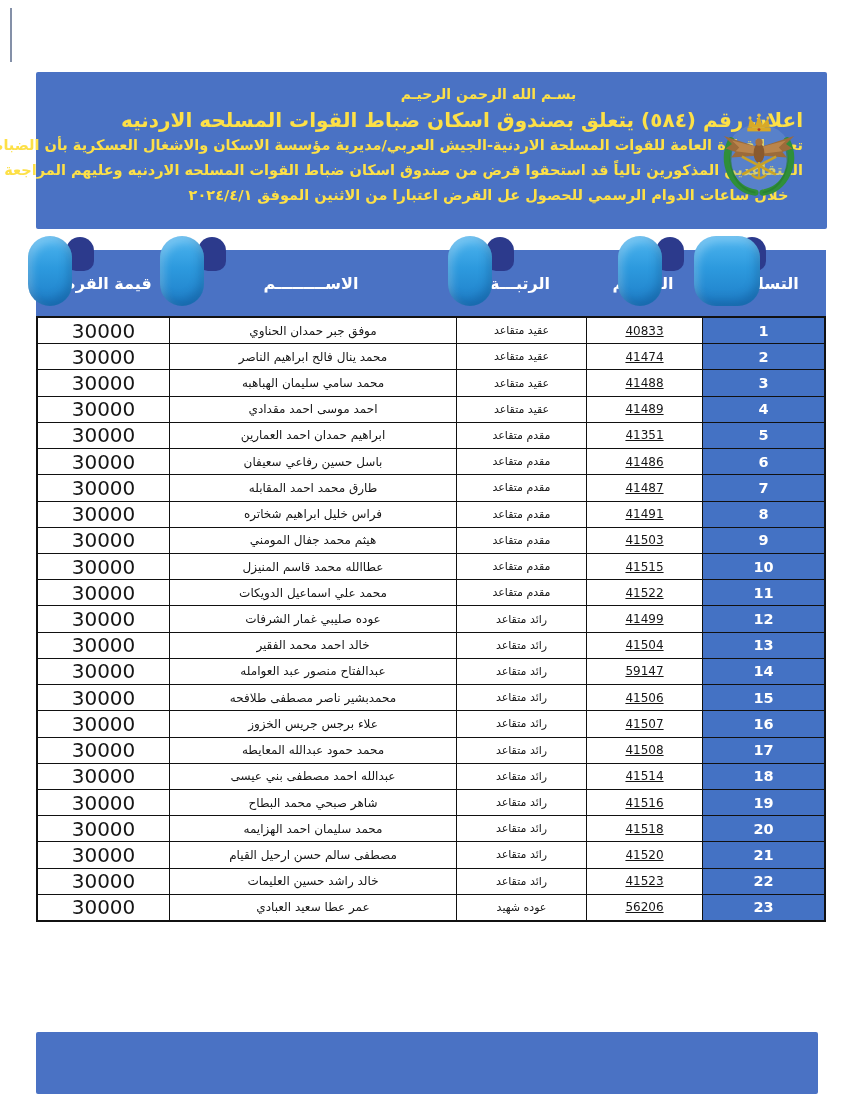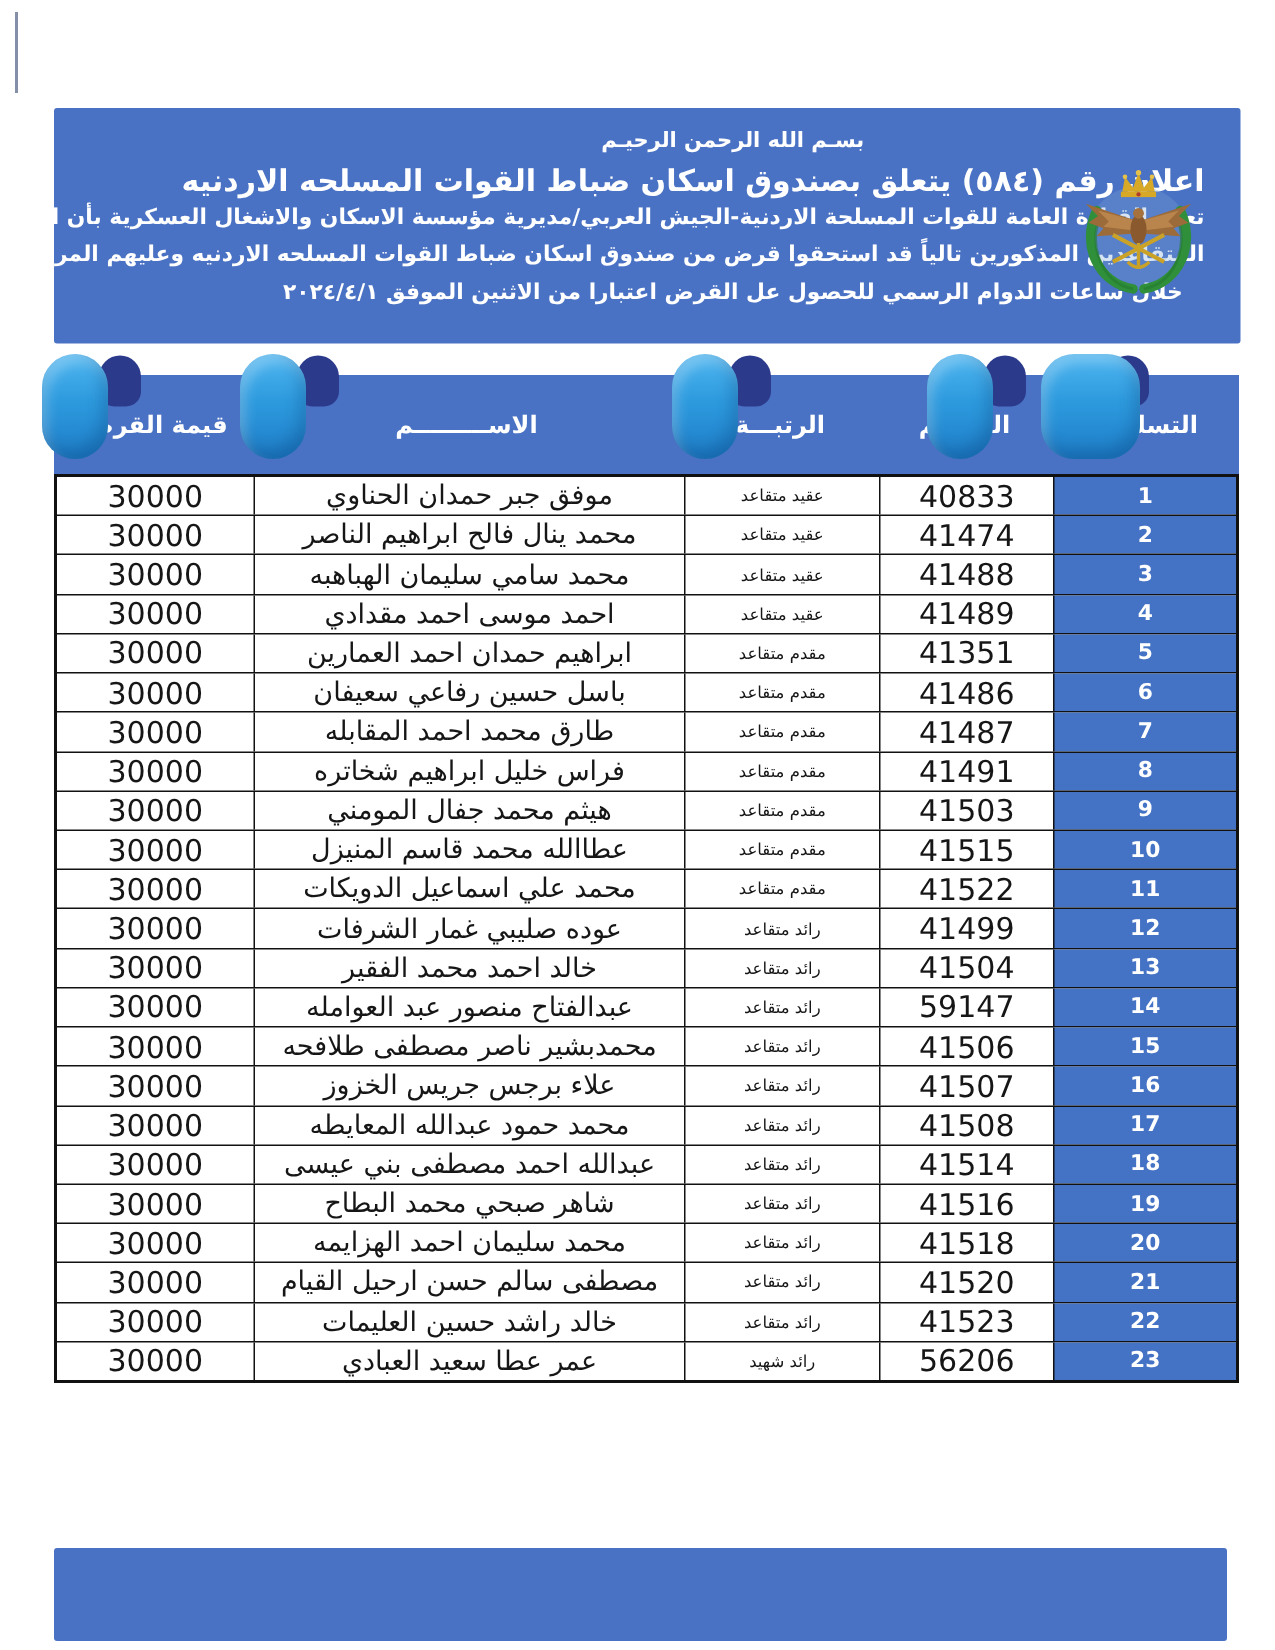--- a/index.html
+++ b/index.html
@@ -4,21 +4,21 @@
 <style>
   html,body{margin:0;padding:0;}
   body{width:850px;height:1100px;position:relative;background:#ffffff;
        font-family:"DejaVu Sans",sans-serif;overflow:hidden;}
 
   
   .stray{position:absolute;left:10px;top:8px;width:2px;height:54px;background:#6f7d99;opacity:.85;}
 
   
   .hdr-box{position:absolute;left:36px;top:72px;width:791px;height:157px;
-           background:#4a72c4;border-radius:2px;color:#ffffff;direction:rtl;}
+           background:#4a72c4;border-radius:2px;color:#fde047;direction:rtl;}
   .hdr-text{position:absolute;inset:0;padding:9px 24px 0 138px;text-align:center;}
   .hdr-line{font-weight:bold;line-height:25px;white-space:nowrap;}
   .hdr-line.bismillah{font-size:14px;line-height:27px;}
   .hdr-line.l2{font-size:20px;}
   .hdr-line.l3,.hdr-line.l4,.hdr-line.l5{font-size:14.5px;}
   .emblem{position:absolute;right:22px;top:36px;width:92px;height:90px;}
 
   
   .band{position:absolute;left:36px;top:250px;width:790px;height:66px;background:#4a72c4;}
   .band-label{position:absolute;top:50%;transform:translate(-50%,-50%);color:#fff;
@@ -39,23 +39,23 @@
 
   
   .table{position:absolute;left:36px;top:316px;width:790px;height:606px;
          border:2px solid #111;box-sizing:border-box;display:flex;flex-direction:column;
          background:#fff;}
   .t-row{flex:1;display:flex;border-top:1px solid #111;min-height:0;}
   .t-row:first-child{border-top:none;}
   .cell{display:flex;align-items:center;justify-content:center;box-sizing:border-box;
         color:#161616;overflow:hidden;}
   .c-loan{width:131px;font-size:20px;}
-  .c-name{width:287px;border-left:1px solid #111;font-size:18px;direction:rtl;}
+  .c-name{width:287px;border-left:1px solid #111;font-size:12px;direction:rtl;}
   .c-rank{width:130px;border-left:1px solid #111;font-size:11px;direction:rtl;}
-  .c-num{width:116px;border-left:1px solid #111;font-size:20px;}
+  .c-num{width:116px;border-left:1px solid #111;font-size:12px;text-decoration:underline;}
   .c-serial{flex:1;border-left:1px solid #111;background:#4472c4;color:#fff;
             font-weight:bold;font-size:14.5px;}
 
   
   .footer-band{position:absolute;left:36px;top:1032px;width:782px;height:62px;
                background:#4a72c4;border-radius:2px;}
 </style>
 </head>
 <body>
 
@@ -277,19 +277,19 @@
     <div class="t-row">
       <div class="cell c-loan">30000</div>
       <div class="cell c-name">خالد راشد حسين العليمات</div>
       <div class="cell c-rank">رائد متقاعد</div>
       <div class="cell c-num">41523</div>
       <div class="cell c-serial">22</div>
     </div>
     <div class="t-row">
       <div class="cell c-loan">30000</div>
       <div class="cell c-name">عمر عطا سعيد العبادي</div>
-      <div class="cell c-rank">رائد شهيد</div>
+      <div class="cell c-rank">عوده شهيد</div>
       <div class="cell c-num">56206</div>
       <div class="cell c-serial">23</div>
     </div>
   </div>
 
 <div class="footer-band"></div>
 
 </body></html>

